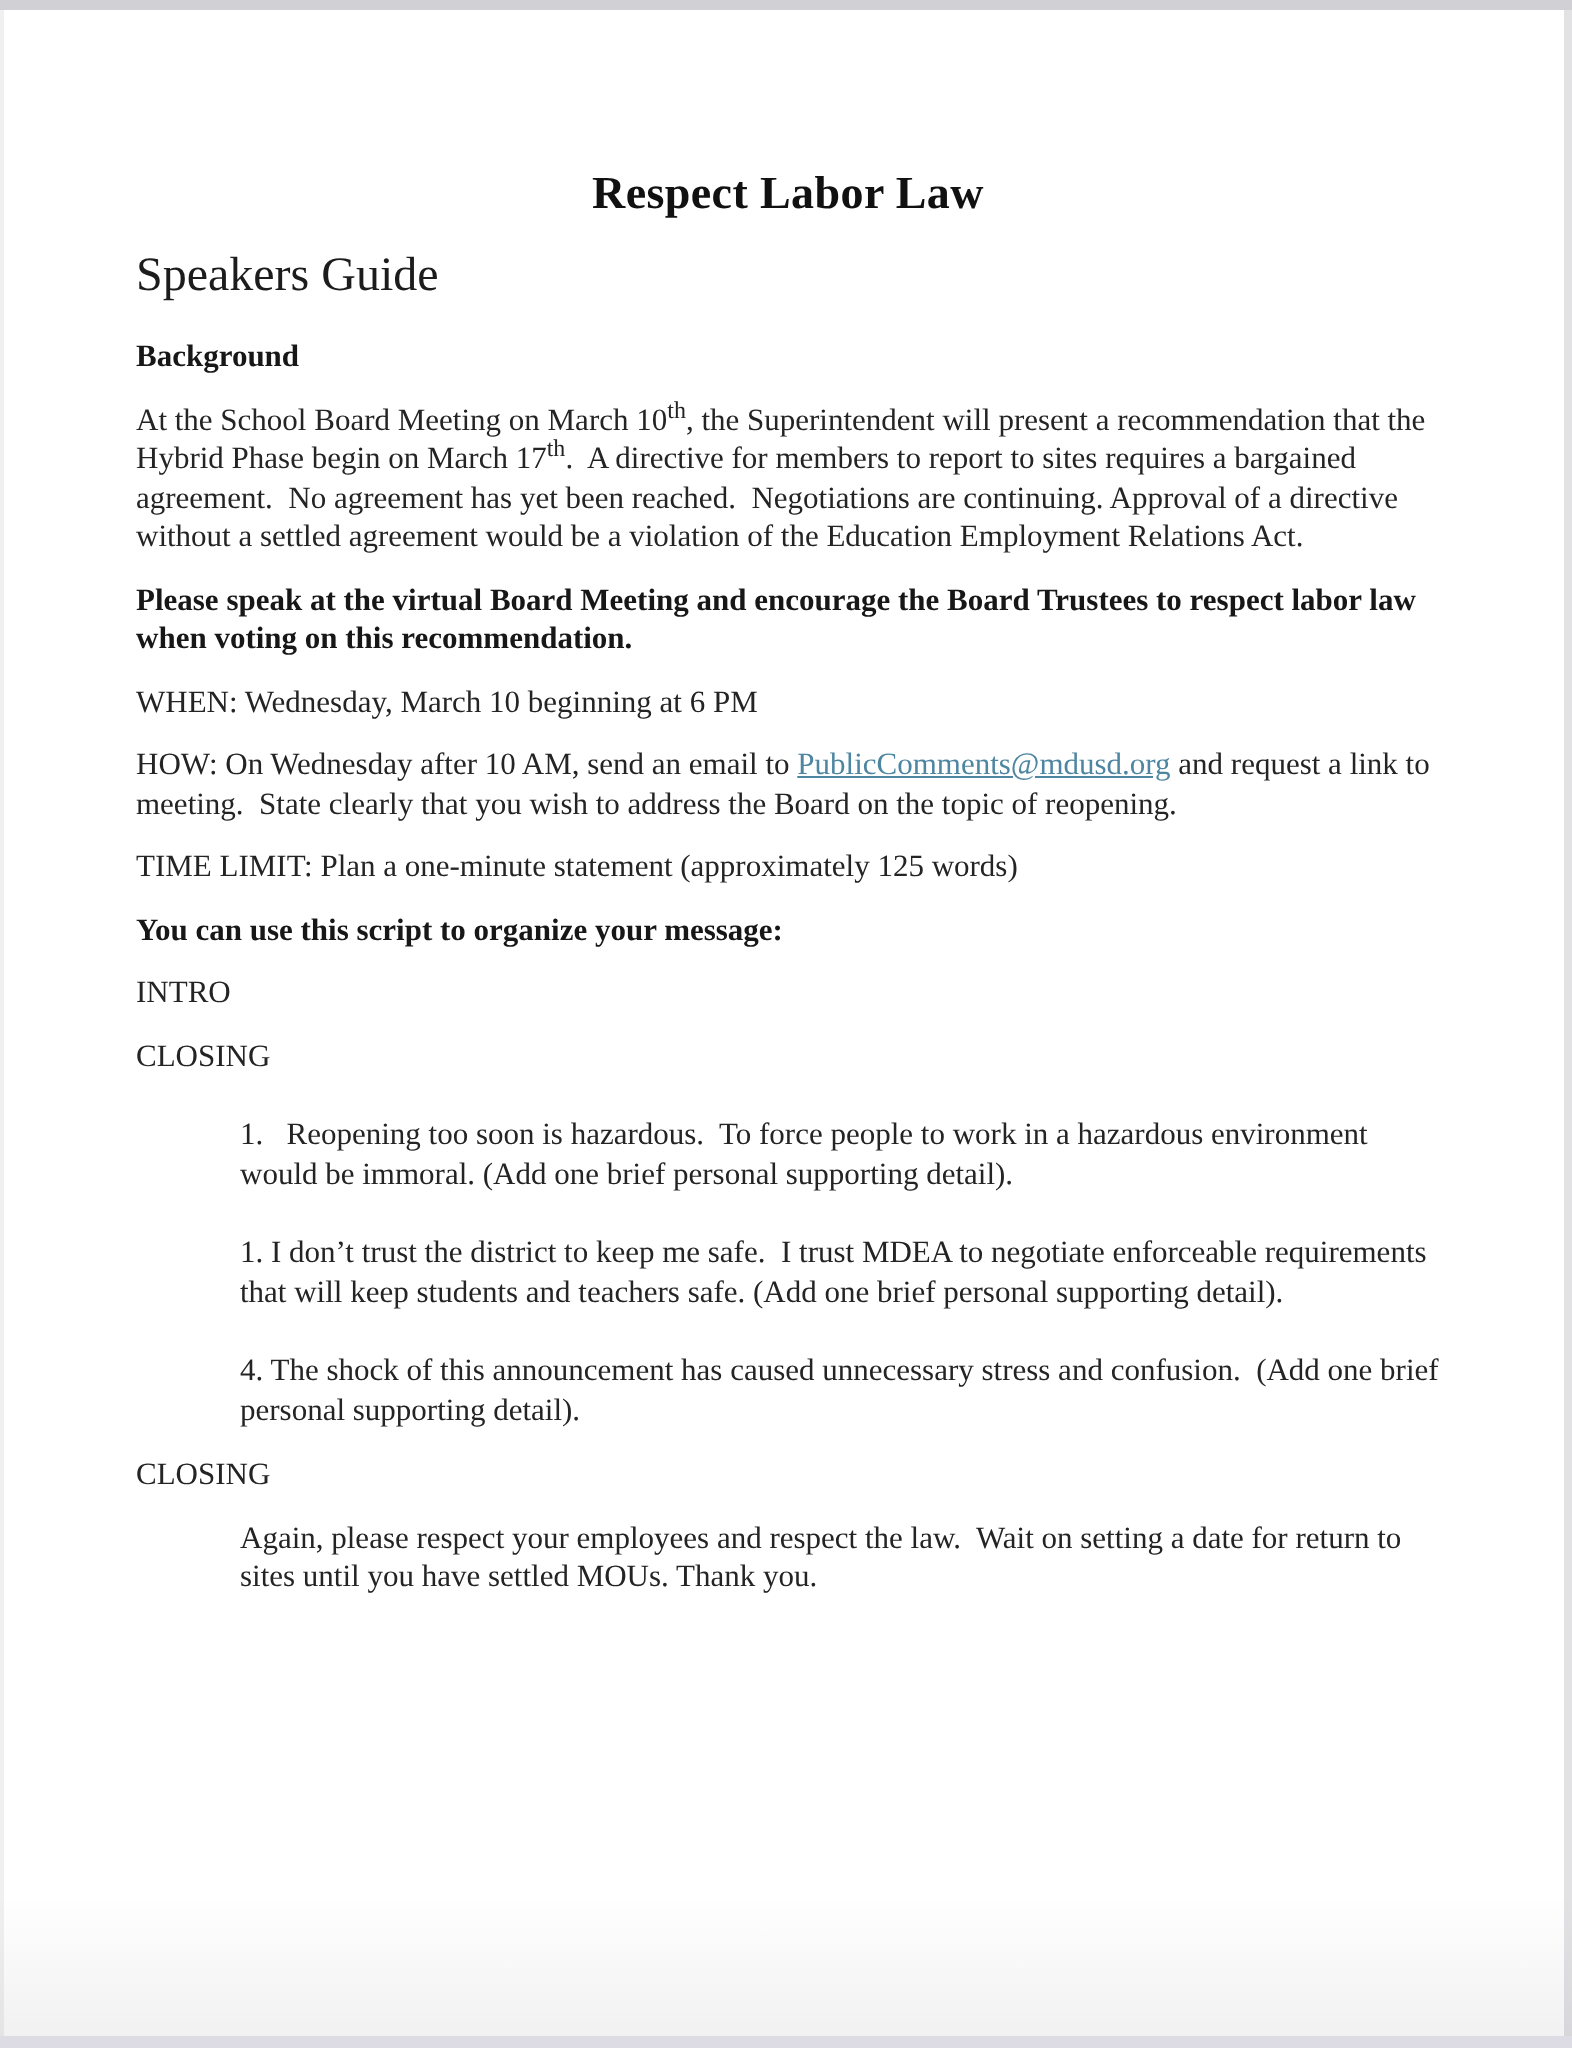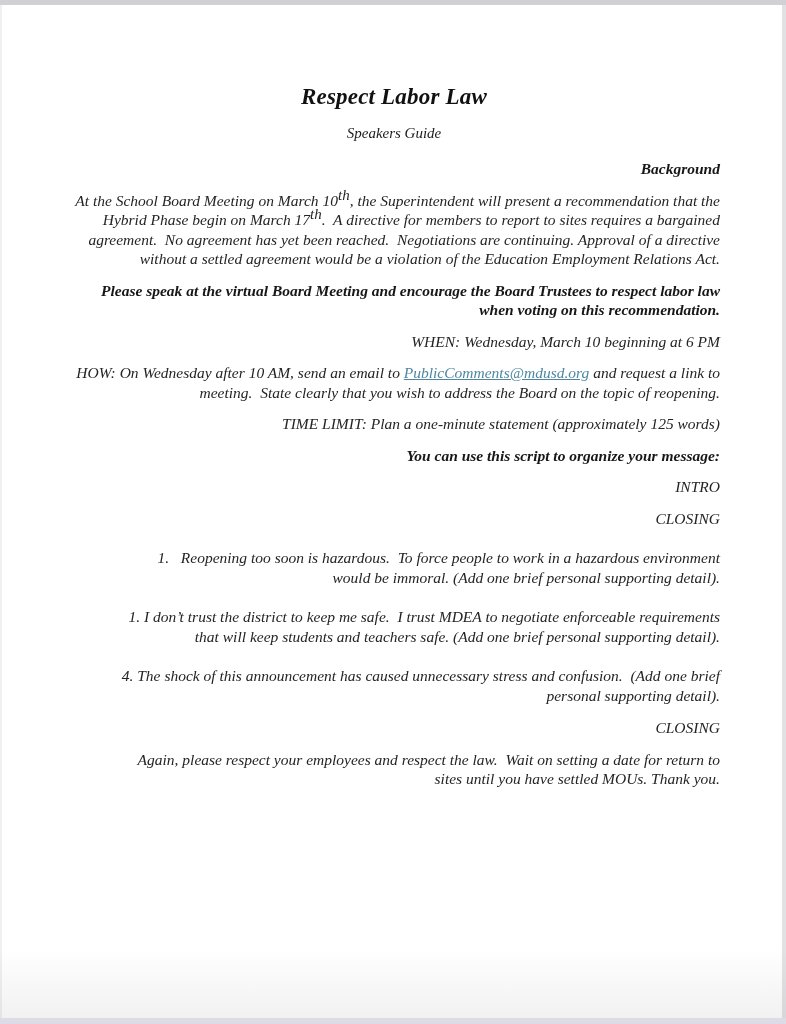--- a/index.html
+++ b/index.html
@@ -34,51 +34,48 @@
   }
   .bottom-fade {
     position: absolute; bottom: 6px; left: 0; right: 0; height: 70px;
     background: linear-gradient(to bottom, rgba(120,120,130,0) 0%, rgba(120,120,130,0.10) 100%);
     pointer-events: none;
   }
   .content {
     position: absolute; top: 0; left: 0;
     width: 786px;
     padding: 84px 66px 40px 68px;
-    font-style: italic;
   }
   .doc-title {
     text-align: center;
     font-size: 23px;
     font-weight: bold;
     color: #111111;
     margin-bottom: 15px;
     letter-spacing: 0.2px;
   }
   .doc-subtitle {
-    text-align: center;
-    font-size: 15px;
+    font-size: 24px;
     font-weight: normal;
     color: #1c1c1c;
     margin-bottom: 17px;
   }
   p, .para {
     font-size: 15.5px;
     line-height: 1.26;
     margin-bottom: 12px;
     white-space: pre-wrap;
     color: #242424;
-    text-align: right;
   }
   .bold { font-weight: bold; color: #171717; }
   .section-label { margin-bottom: 12px; }
   .indent { margin-left: 52px; }
   .bullet { margin-bottom: 13px; margin-top: 20px; }
   sup {
-    font-size: 15px;
+    font-size: 12px;
     vertical-align: super;
     line-height: 0;
   }
   a.email-link {
     color: var(--link-color, #4e86a2);
     text-decoration: underline;
     cursor: pointer;
   }
 </style>
 </head>

